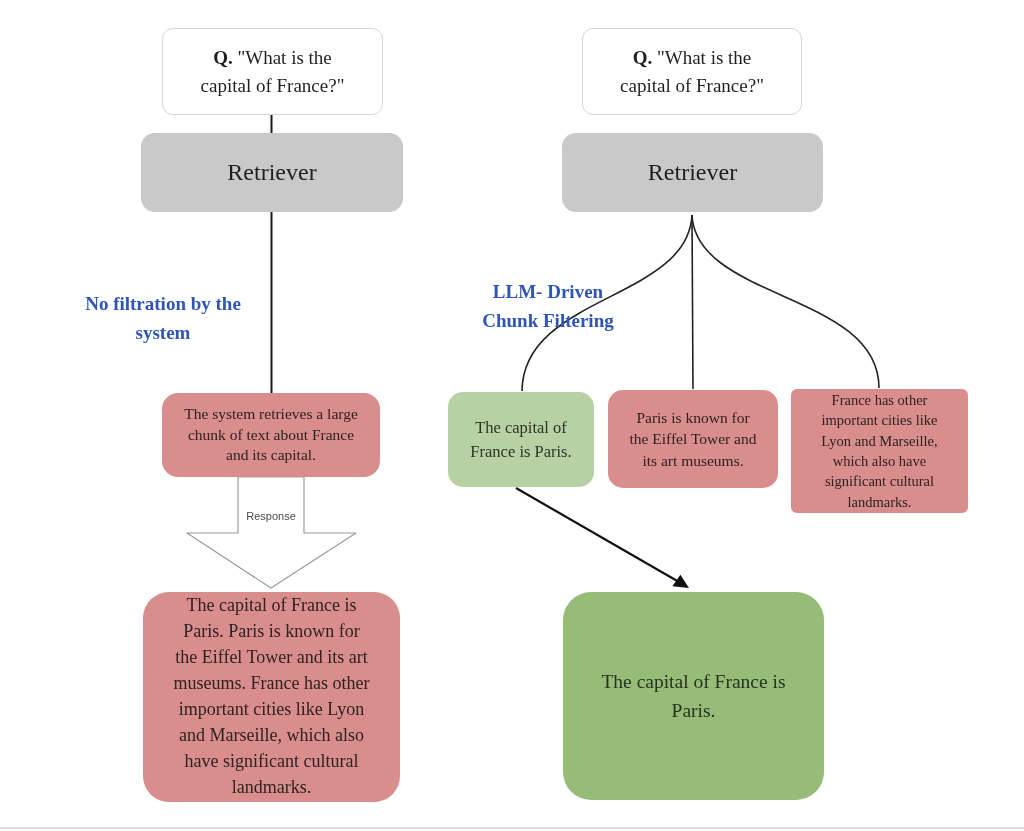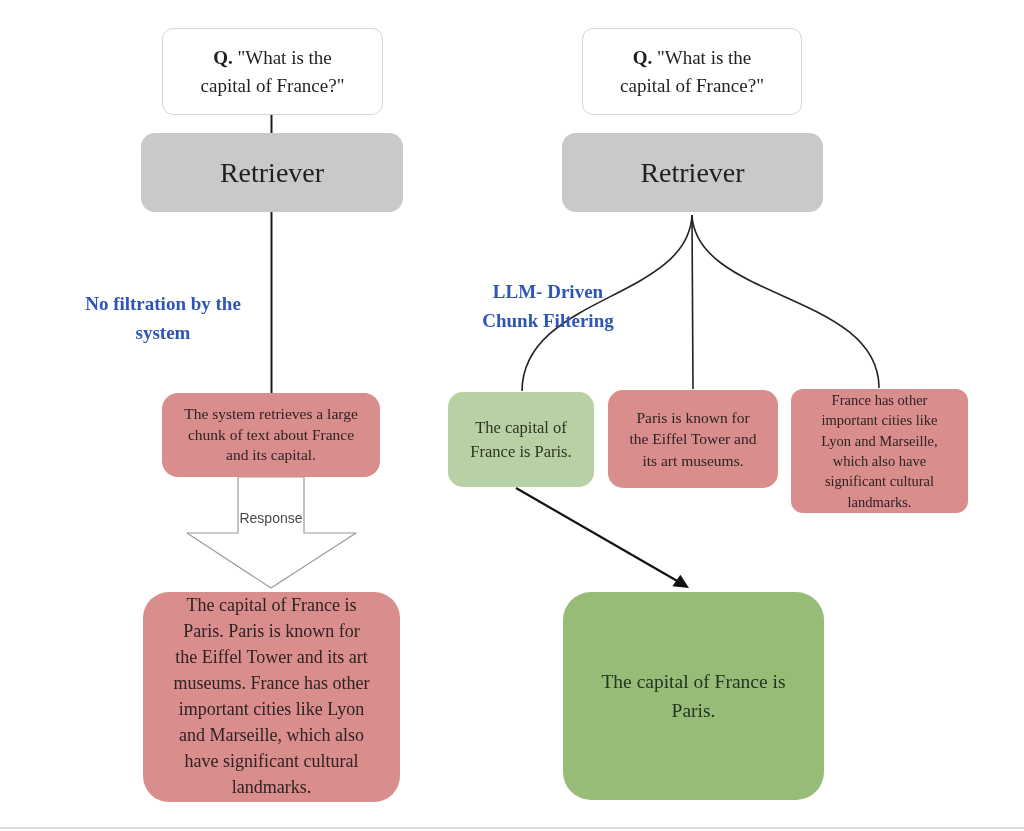--- a/index.html
+++ b/index.html
@@ -21,38 +21,38 @@
     display:flex;align-items:center;justify-content:center;
     text-align:center;
   }
   .multiline{white-space:pre-line;}
   .qbox{
     background:#ffffff;border:1px solid #d6d6d6;border-radius:11px;
     font-size:19px;line-height:1.45;
   }
   .qprefix{font-weight:bold;}
   .retriever{
-    background:var(--gray);border-radius:14px;font-size:28px;
+    background:var(--gray);border-radius:14px;font-size:24px;
   }
   .pinkbox{
     background:var(--pink);border-radius:16px;color:#2e2222;
   }
   .lgreenbox{
     background:var(--light-green);border-radius:15px;color:#2b3526;
   }
   .greenbox{
     background:var(--green);border-radius:28px;color:#253420;
   }
   .bluelabel{
     color:var(--blue-label);font-weight:bold;font-size:19px;line-height:1.5;
     text-align:center;
     margin-top:32px;
   }
   .response-label{
-    font-family:"Liberation Sans", sans-serif;font-size:14px;color:#4a4a4a;
+    font-family:"Liberation Sans", sans-serif;font-size:11px;color:#4a4a4a;
     text-align:center;
   }
   svg.overlay{position:absolute;left:0;top:0;pointer-events:none;}
   .thin-line{stroke:var(--line);stroke-width:2;fill:none;}
   .fan-line{stroke:#222222;stroke-width:1.6;fill:none;}
   .hollow-arrow{fill:#ffffff;stroke:var(--soft-line);stroke-width:1.2;stroke-linejoin:round;}
   .solid-arrow-line{stroke:#111111;stroke-width:2.2;fill:none;}
   .solid-arrow-head{fill:#111111;stroke:none;}
   .page-bottom-line{background:#dedede;}
 </style>
@@ -117,21 +117,21 @@
 <div class="abs bluelabel multiline" style="left:438px;top:246px;width:220px;">LLM- Driven
 Chunk Filtering</div>
 
 <div class="abs box lgreenbox multiline" style="left:448px;top:392px;width:146px;height:95px;font-size:16.5px;line-height:1.4;padding:4px 5px;">The capital of
 France is Paris.</div>
 
 <div class="abs box pinkbox multiline" style="left:608px;top:390px;width:170px;height:98px;border-radius:15px;font-size:15.5px;line-height:1.38;padding:20px 5px;">Paris is known for
 the Eiffel Tower and
 its art museums.</div>
 
-<div class="abs box pinkbox multiline" style="left:791px;top:389px;width:177px;height:124px;border-radius:12px;font-size:14.5px;line-height:1.4;padding:4px 5px;">France has other
+<div class="abs box pinkbox multiline" style="left:791px;top:389px;width:177px;height:124px;border-radius:6px;font-size:14.5px;line-height:1.4;padding:4px 5px;">France has other
 important cities like
 Lyon and Marseille,
 which also have
 significant cultural
 landmarks.</div>
 
 <div class="abs box greenbox multiline" style="left:563px;top:592px;width:261px;height:208px;font-size:19.5px;line-height:1.5;">The capital of France is
 Paris.</div>
 
 <div class="abs page-bottom-line" style="left:0;top:827px;width:1024px;height:2px;"></div>

